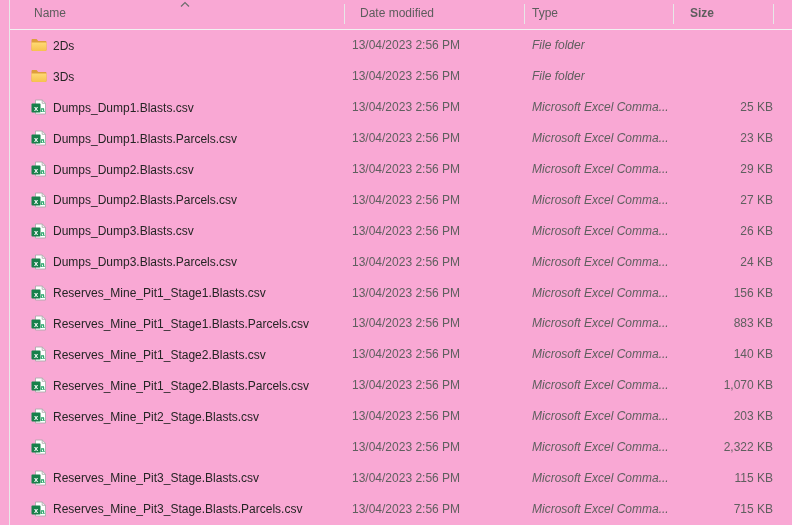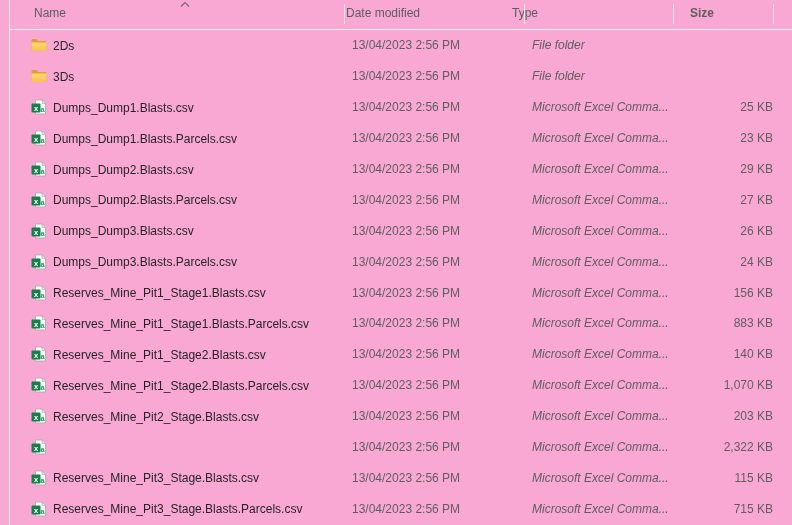--- a/index.html
+++ b/index.html
@@ -7,22 +7,22 @@
     position:relative;width:792px;height:525px;overflow:hidden;background:#f9a8d4;
     font-family:"Liberation Sans","DejaVu Sans",sans-serif;font-size:12px;
     -webkit-font-smoothing:antialiased;
   }
   
   .pane-splitter{position:absolute;left:9px;top:0;width:1px;height:525px;background:#e9e9e9;}
   
   .header{position:absolute;left:10px;top:0;right:0;height:29px;border-bottom:1px solid #f2f2f2;}
   .hcell{position:absolute;top:6px;color:#5d5d5d;white-space:nowrap;cursor:default;}
   .h-name{left:24px;}   
-  .h-date{left:336px;}  
-  .h-type{left:502px;}  
+  .h-date{left:350px;}  
+  .h-type{left:522px;}  
   .h-size{left:680px;font-weight:bold;}  
   .sort-icon{position:absolute;left:170px;top:1px;width:10px;height:7px;}
   .vsep{position:absolute;top:4px;width:1px;height:20px;background:#e7e7e7;cursor:col-resize;}
   .sep1{left:334px;} .sep2{left:514px;} .sep3{left:663px;} .sep4{left:763px;}
   
   .file-list{position:absolute;left:10px;top:30px;right:0;bottom:0;}
   .file-row{position:relative;height:30.9px;}
   .cell{position:absolute;top:50%;transform:translateY(-50%);white-space:nowrap;}
   .c-name{left:21px;display:flex;align-items:center;gap:6px;color:#252525;}
   .c-name .label{padding-top:1px;}

